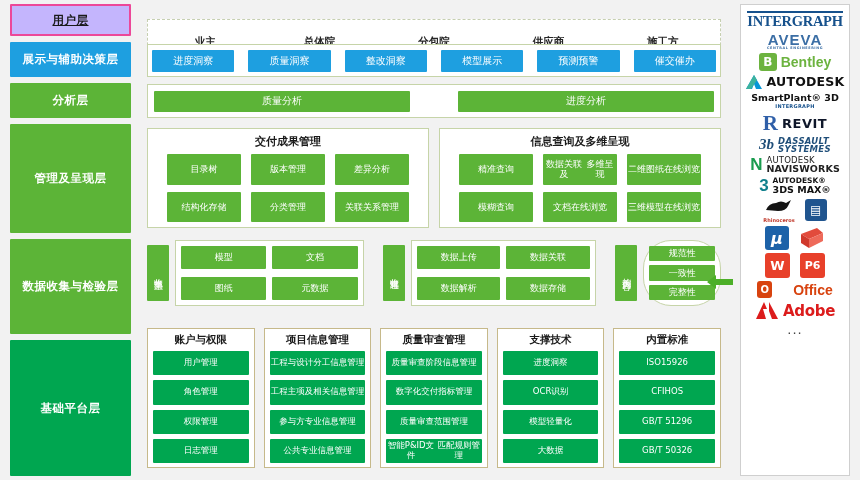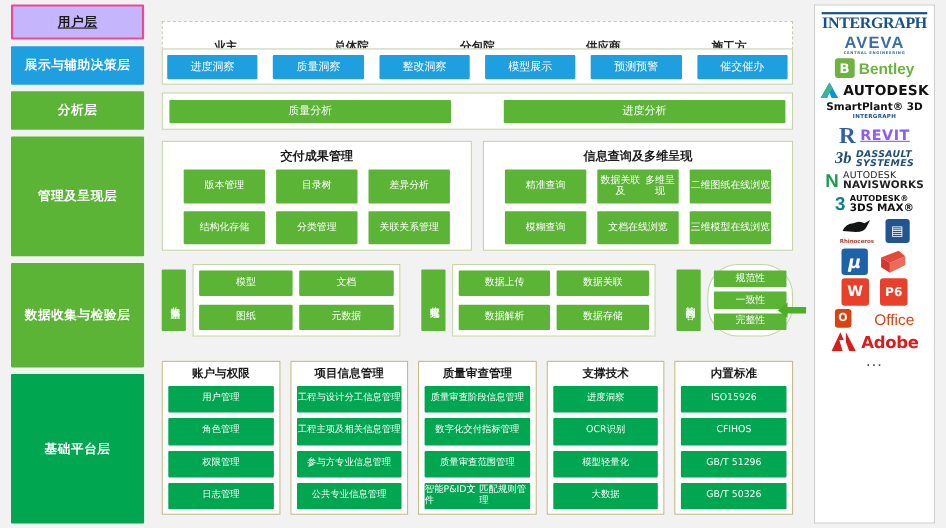--- a/index.html
+++ b/index.html
@@ -122,21 +122,21 @@
     flex: 1; background: #ffffff; border: 1px solid #c6b98a;
     padding: 4px 5px; display: flex; flex-direction: column;
   }
   .plat-title {
     text-align: center; font-size: 10.5px; font-weight: bold; color: #1a1a1a;
     margin-bottom: 4px;
   }
   .plat-items { flex: 1; display: flex; flex-direction: column; gap: 5px; }
   .plat-item {
     flex: 1; background: #00a650; color: #ffffff; font-size: 8.5px; line-height: 1.15;
-    display: flex; align-items: center; justify-content: center; 
+    display: flex; align-items: center; justify-content: center; text-align: center;
     border-radius: 1px; padding: 0;
   }
 
   
   .logo-panel {
     position: absolute; left: 740px; top: 4px; width: 110px; height: 472px;
     background: #ffffff; border: 1px solid #cfcfcf;
     display: flex; flex-direction: column; align-items: center;
     padding: 6px 4px; gap: 3px;
   }
@@ -153,32 +153,32 @@
   .lg-aveva {
     font-family: "Liberation Sans", sans-serif; font-weight: bold; font-size: 15px;
     color: #3b6ea5; letter-spacing: 1px;
   }
   .lg-aveva-sub { font-size: 3.4px; color: #3b6ea5; letter-spacing: .6px; font-weight: bold; }
   .lg-bentley { font-weight: bold; font-size: 14px; color: #6cb33f; font-family: "Liberation Sans", sans-serif; }
   .lg-autodesk { font-weight: bold; font-size: 12.5px; color: #111; letter-spacing: .2px; }
   .lg-sp-wrap { text-align: center; line-height: 1.15; }
   .lg-sp { font-weight: bold; font-size: 9.5px; color: #111; }
   .lg-sp-sub { font-size: 5px; font-weight: bold; color: #16518c; letter-spacing: .3px; }
-  .lg-revit { font-weight: bold; font-size: 13px; color: #8b5cf6; letter-spacing: .5px; text-decoration: underline; }
+  .lg-revit { font-weight: bold; font-size: 13px; color: #0f172a; letter-spacing: .5px; }
   .lg-ds-wrap { line-height: .95; color: #1f4e79; }
   .lg-ds1 { font-style: italic; font-weight: bold; font-size: 8.5px; letter-spacing: .3px; }
   .lg-navis { line-height: 1.02; text-align: left; }
   .lg-navis1 { font-size: 8.5px; color: #222; letter-spacing: .2px; }
   .lg-navis2 { font-size: 9.5px; color: #222; font-weight: bold; letter-spacing: .1px; }
   .lg-3ds { line-height: 1.02; text-align: left; }
   .lg-3ds1 { font-size: 7.5px; font-weight: bold; color: #111; }
   .lg-3ds2 { font-size: 9.5px; font-weight: bold; color: #111; }
   .lg-rhino-wrap { text-align: center; line-height: 1; }
   .lg-rhino-sub { font-size: 5px; font-weight: bold; color: #c0392b; }
-  .lg-office { font-size: 14px; color: #d8430f; font-weight: normal; font-family: "Liberation Sans", sans-serif; margin-left: 17px; }
+  .lg-office { font-size: 14px; color: #d8430f; font-weight: bold; font-family: "Liberation Sans", sans-serif; margin-left: 17px; }
   .lg-adobe { font-size: 15px; color: #dc1c1c; font-weight: bold; letter-spacing: -.3px; }
   .lg-dots { font-size: 13px; color: #444; letter-spacing: 1px; line-height: 1; }
   .sq { border-radius: 3px; display: flex; align-items: center; justify-content: center; }
 </style>
 </head>
 <body>
 
 <div id="root">
 
   <div class="left-col">
@@ -222,24 +222,24 @@
   <div class="analysis">
     <div class="bar-green">质量分析</div>
     <div class="bar-green">进度分析</div>
   </div>
 
   <div class="mgmt-row">
     <div class="panel">
       <div class="panel-title">交付成果管理</div>
       <div class="grid3">
         <div class="cell-green">
+            <span>目录树</span>
+          </div>
+        <div class="cell-green">
             <span>版本管理</span>
-          </div>
-        <div class="cell-green">
-            <span>目录树</span>
           </div>
         <div class="cell-green">
             <span>差异分析</span>
           </div>
         <div class="cell-green">
             <span>结构化存储</span>
           </div>
         <div class="cell-green">
             <span>分类管理</span>
           </div>

